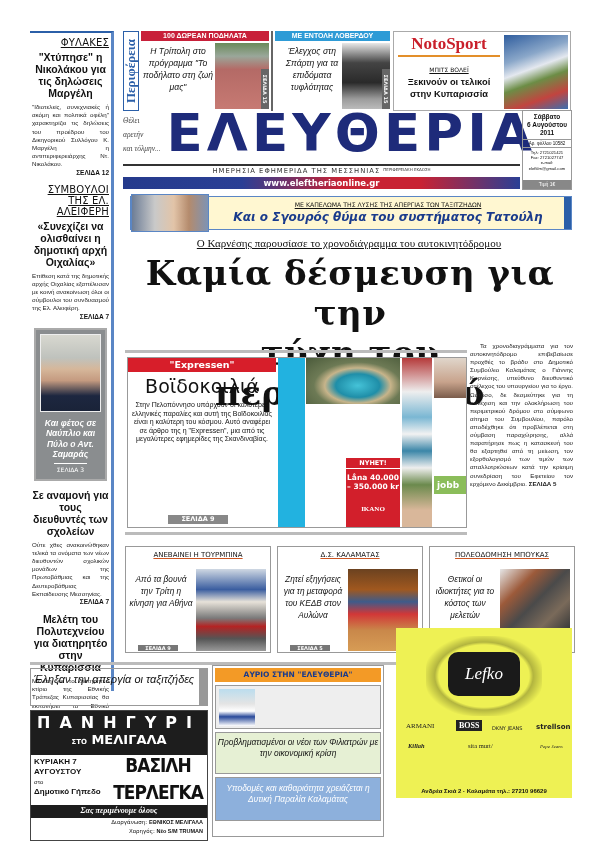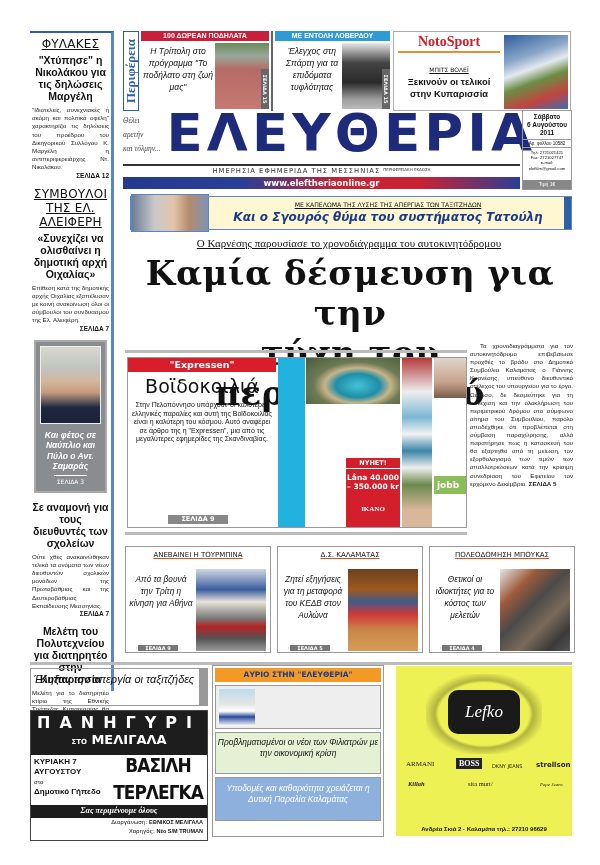--- a/index.html
+++ b/index.html
@@ -1,41 +1,41 @@
 <!DOCTYPE html>
 <html><head>
 <meta charset="utf-8">
 <style>
   * { box-sizing: border-box; margin: 0; padding: 0; }
   body { width: 600px; height: 865px; background: #fff; position: relative; overflow: hidden; font-family: "DejaVu Sans", sans-serif; color: #111; }
   .abs { position: absolute; }
 
   
   #left-col { left: 30px; top: 31px; width: 84px; height: 660px; border-top: 2px solid #2b5fa8; border-right: 3px solid #5a86c5; padding: 0 2px; }
-  .lc-kicker { font-size: 12px; text-align: center; text-decoration: underline; letter-spacing: 0.2px; margin-top: 4px; }
+  .lc-kicker { font-size: 10px; text-align: right; text-decoration: underline; letter-spacing: 0.2px; margin-top: 4px; }
   .lc-head { font-family: "Liberation Sans", sans-serif; font-weight: bold; font-size: 10.5px; line-height: 12px; text-align: center; margin: 3px 0 4px; }
   .lc-body { font-family: "Liberation Sans", sans-serif; font-size: 6.2px; line-height: 8.2px; text-align: justify; color: #222; }
   .lc-page { font-family: "Liberation Sans", sans-serif; font-weight: bold; font-size: 6.5px; text-align: right; }
   .lc-photo { margin: 8px 2px 0; background: #8a8d8f; border: 2px solid #aaa; padding: 4px 4px 6px; }
   .lc-photo-img { height: 78px; background: linear-gradient(180deg,#d8d8d0 0%,#bfc2bd 30%,#d6b79a 45%,#c49a80 60%,#1d2740 80%,#1a2338 100%); border: 1px solid #eee; }
   .lc-photo-cap { color: #fff; font-style: italic; font-family: "Liberation Sans", sans-serif; font-weight: bold; font-size: 8.5px; line-height: 10.5px; text-align: center; margin-top: 6px; }
   .lc-photo-page { color: #fff; font-size: 6px; text-align: center; border-top: 1px solid #fff; margin: 3px 14px 0; padding-top: 2px; }
 
   
   #periferia { left: 123px; top: 31px; width: 16px; height: 80px; border: 1px solid #2b5fa8; }
   #periferia span { position: absolute; left: 50%; top: 50%; transform: translate(-50%,-50%) rotate(-90deg); white-space: nowrap; color: #2b5fa8; font-family: "Liberation Serif", serif; font-weight: bold; font-size: 13px; }
   .teaser { top: 31px; height: 80px; border-top: none; }
   .teaser-bar { height: 10px; color: #fff; font-family: "Liberation Sans", sans-serif; font-weight: bold; font-size: 7px; text-align: center; line-height: 10px; }
   .teaser-text { position: absolute; top: 14px; left: 2px; width: 70px; font-family: "Liberation Sans", sans-serif; font-style: italic; font-size: 8.6px; line-height: 12px; text-align: center; }
   .teaser-img { position: absolute; top: 12px; right: 0; width: 54px; height: 66px; }
   .teaser-page { position: absolute; right: 0; bottom: 2px; width: 8px; height: 40px; background: #666; }
   .teaser-page span { position: absolute; left: 50%; top: 50%; transform: translate(-50%,-50%) rotate(90deg); color: #fff; font-size: 5px; font-weight: bold; white-space: nowrap; }
 
   #notosport { left: 393px; top: 31px; width: 178px; height: 80px; border: 1px solid #aaa; }
-  #noto-logo { position: absolute; left: 4px; top: 2px; width: 102px; font-family: "Liberation Serif", serif; font-weight: bold; font-size: 14px; color: #c9202b; text-align: center; border-bottom: 2px solid #e38f2a; padding-bottom: 1px; }
+  #noto-logo { position: absolute; left: 4px; top: 2px; width: 102px; font-family: "Liberation Serif", serif; font-weight: bold; font-size: 17px; color: #c9202b; text-align: center; border-bottom: 2px solid #e38f2a; padding-bottom: 1px; }
   #noto-kicker { position: absolute; left: 4px; top: 34px; width: 102px; text-align: center; font-size: 6px; text-decoration: underline; }
   #noto-head { position: absolute; left: 2px; top: 44px; width: 106px; text-align: center; font-family: "Liberation Sans", sans-serif; font-weight: bold; font-size: 9.3px; line-height: 12px; }
   #noto-img { position: absolute; right: 2px; top: 3px; width: 64px; height: 74px; background: linear-gradient(160deg,#2f5d9e 0%,#8aa7c9 30%,#e4e8ef 45%,#6c8d46 60%,#c2443f 80%,#3b6fb0 100%); }
 
   
   #tagline { left: 123px; top: 114px; font-family: "Liberation Serif", serif; font-style: italic; font-size: 7.5px; line-height: 14px; color: #444; }
   #logo { left: 170px; top: 108px; width: 348px; height: 50px; font-family: "DejaVu Sans", sans-serif; font-weight: bold; font-size: 52px; line-height: 50px; color: #1e2b7a; letter-spacing: 4px; text-align: center; transform: scaleX(1.02); }
   #masthead-line { left: 123px; top: 164px; width: 397px; height: 2px; background: #333; }
   #masthead-sub { left: 123px; top: 167px; width: 397px; text-align: center; font-size: 6.8px; color: #333; letter-spacing: 1px; }
   #masthead-sub small { font-size: 4px; vertical-align: top; letter-spacing: 0; }
@@ -112,21 +112,21 @@
 
   #tomorrow { left: 212px; top: 665px; width: 172px; height: 172px; border: 1px solid #999; padding: 2px; }
   #tom-bar { background: #f39a26; color: #1a3b8c; font-family: "DejaVu Sans", sans-serif; font-weight: bold; font-size: 7.5px; text-align: center; line-height: 14px; }
   .tom-item { margin-top: 3px; border: 1px solid #999; font-family: "Liberation Sans", sans-serif; font-style: italic; font-size: 8.4px; line-height: 10.5px; text-align: center; }
   #tom-1 { height: 44px; background: #eee; position: relative; }
   #tom-1 .tom-img { position: absolute; left: 3px; top: 3px; width: 36px; height: 37px; background: linear-gradient(180deg,#bde 0%,#e4e4e4 40%,#fff 60%,#2a4a9a 75%,#fff 100%); }
   #tom-1 .tom-txt { position: absolute; left: 44px; top: 10px; width: 120px; }
   #tom-2 { height: 42px; background: #e6f0d4; padding-top: 4px; }
   #tom-3 { height: 44px; background: #8db0dc; color: #fff; padding-top: 5px; }
 
-  #lefko { left: 396px; top: 666px; width: 176px; height: 170px; background: #eef154; }
+  #lefko { left: 396px; top: 628px; width: 176px; height: 170px; background: #eef154; }
   #lefko-ornament { position: absolute; left: 30px; top: 8px; width: 116px; height: 80px; border-radius: 40%; background: radial-gradient(ellipse at center, transparent 55%, rgba(0,0,0,0.25) 60%, transparent 75%); }
   #lefko-logo { position: absolute; left: 52px; top: 24px; width: 72px; height: 44px; background: #1a1a1a; border-radius: 10px; color: #fff; font-family: "Liberation Serif", serif; font-style: italic; font-size: 17px; text-align: center; line-height: 44px; }
   .brand { position: absolute; font-size: 6.5px; color: #222; }
   #lefko-offer { position: absolute; left: 0; top: 128px; width: 100%; text-align: center; font-family: "DejaVu Sans", sans-serif; font-size: 22px; color: #fff; -webkit-text-stroke: 1px #333; text-shadow: 0 0 1px #333; }
   #lefko-addr { position: absolute; left: 0; bottom: 4px; width: 100%; text-align: center; font-family: "Liberation Sans", sans-serif; font-weight: bold; font-size: 6px; }
 </style>
 </head>
 <body>
 
 <div id="left-col" class="abs">

